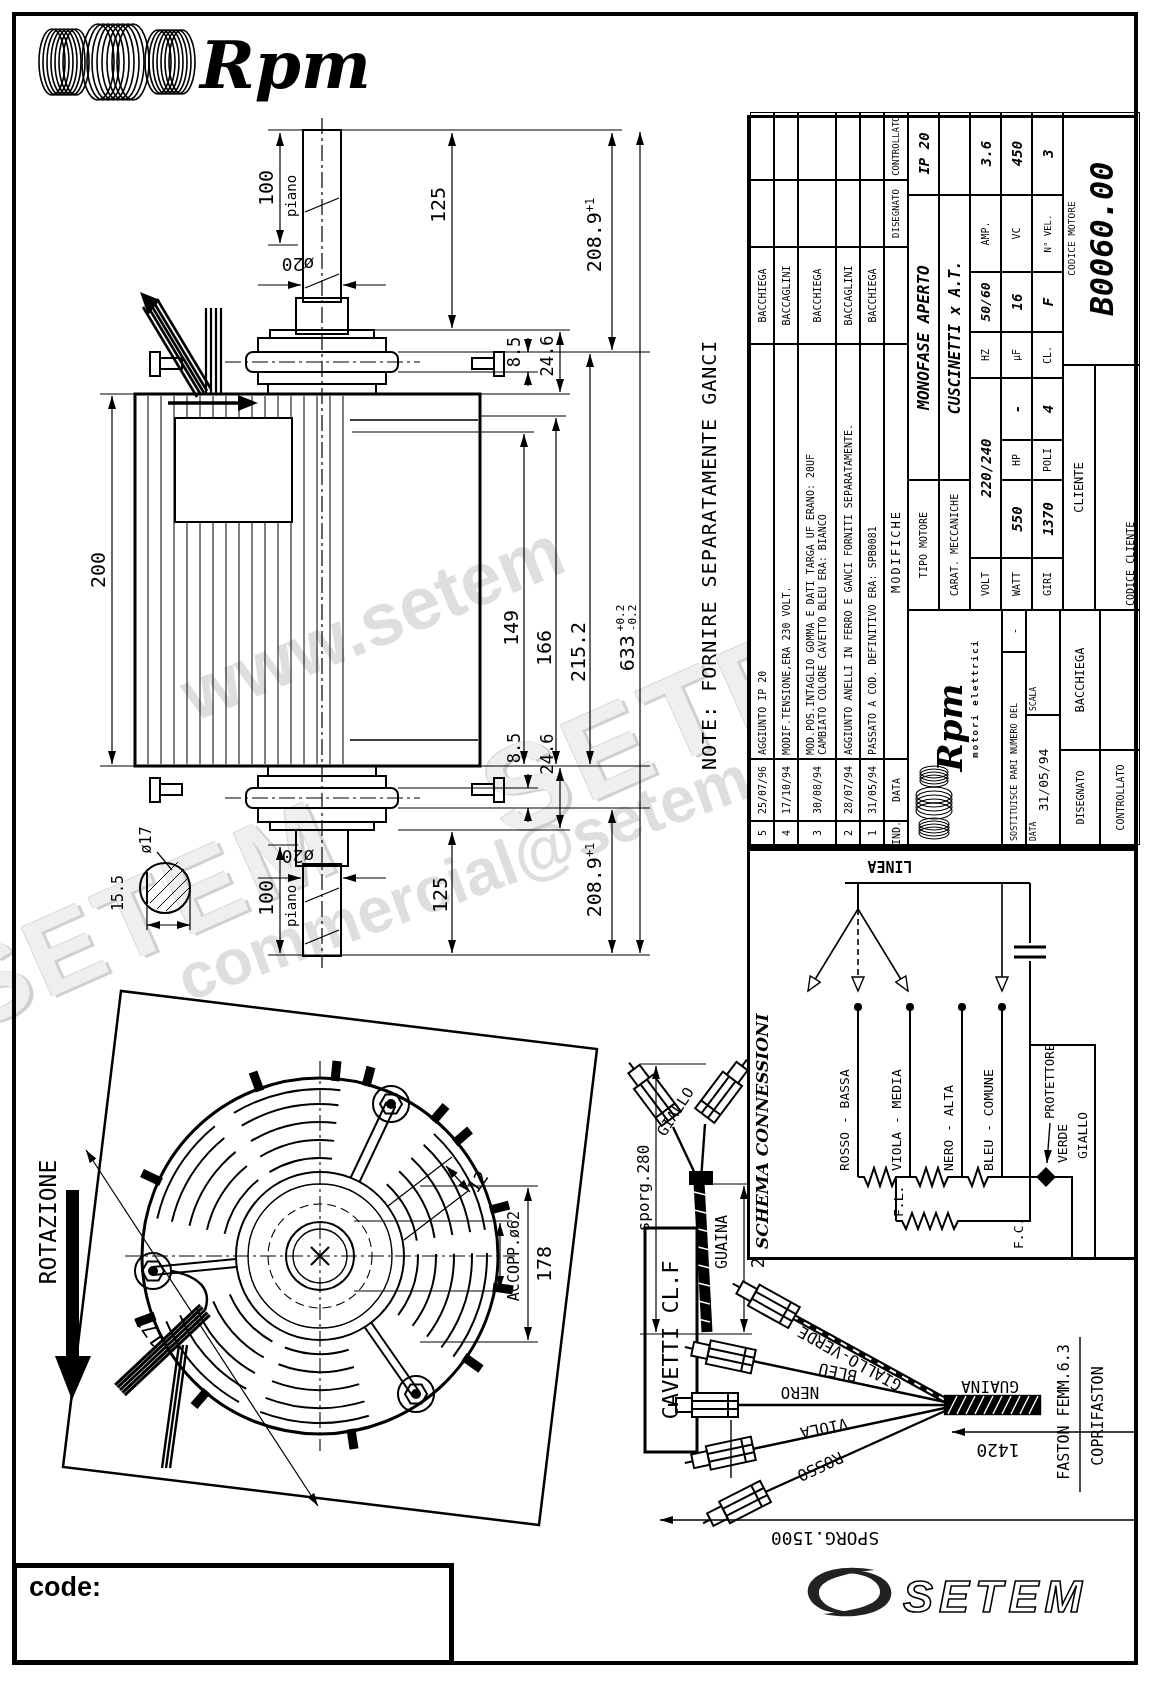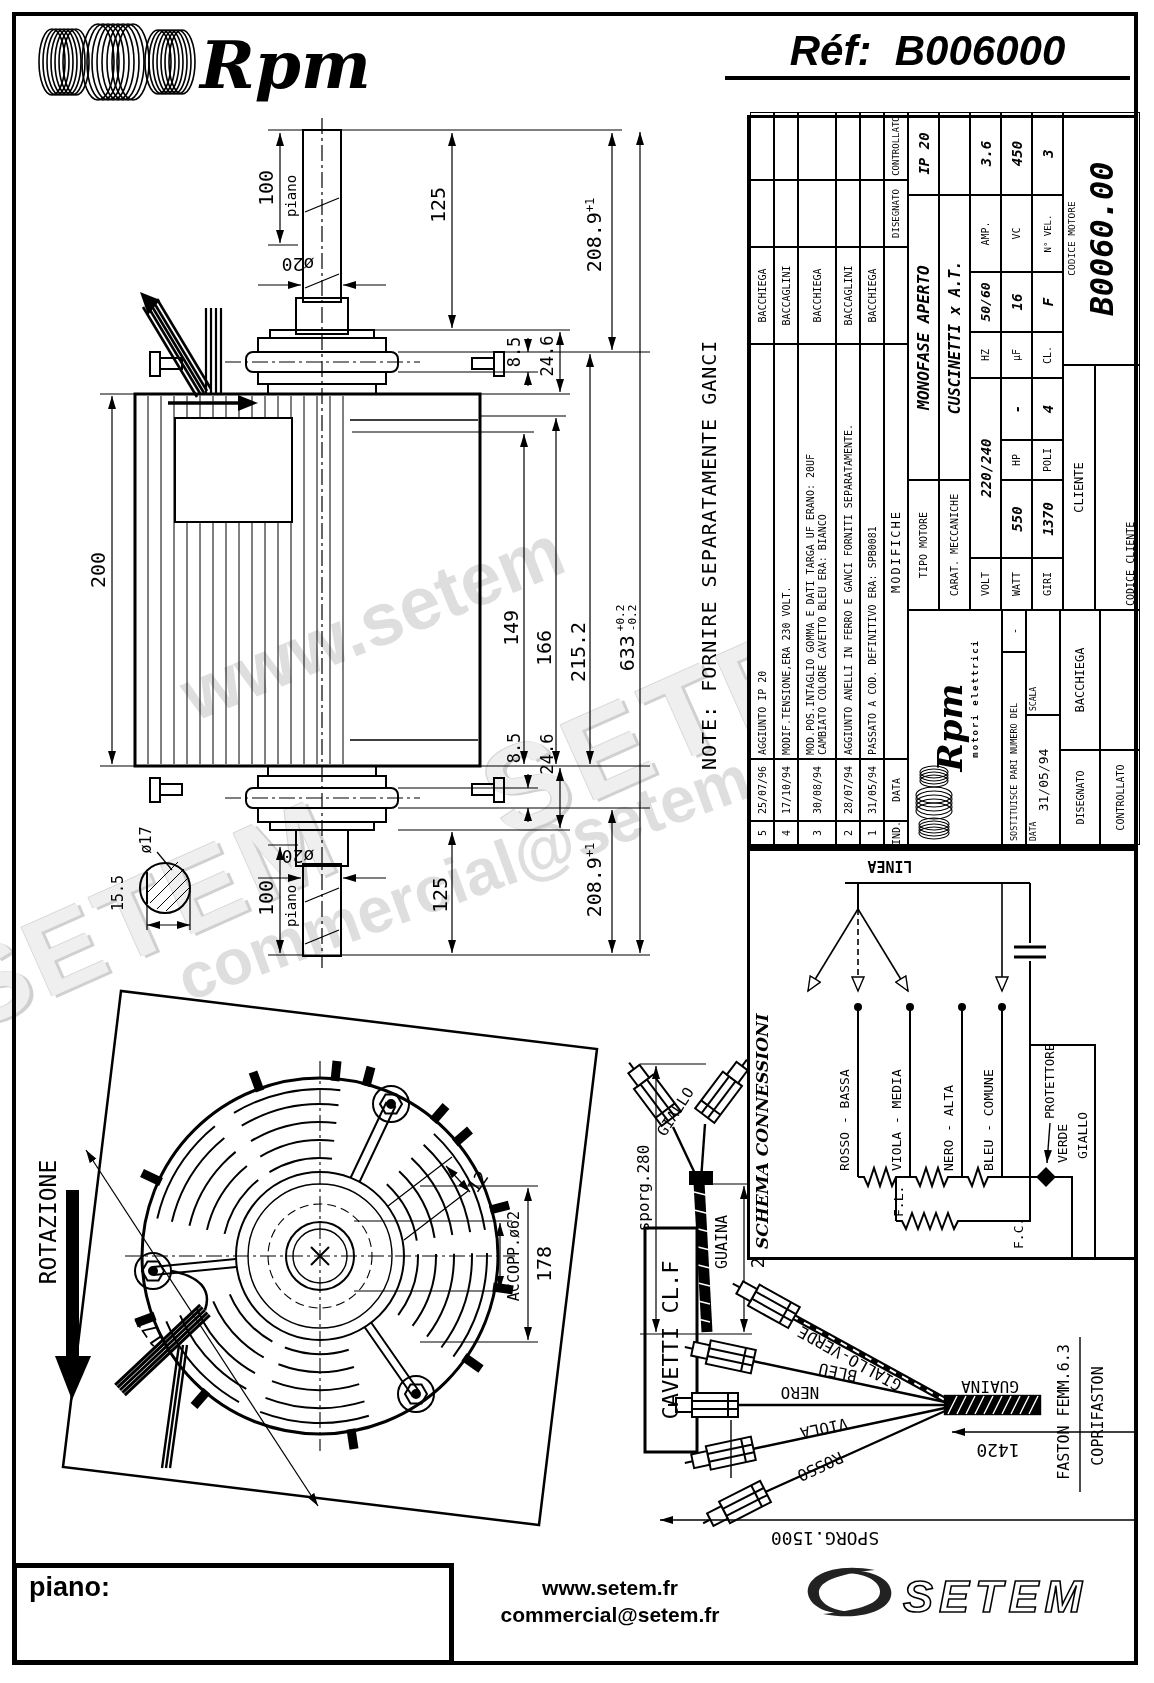--- a/index.html
+++ b/index.html
@@ -257,23 +257,20 @@
       <line x1="660" y1="1520" x2="1135" y2="1520" stroke-width="1.3" marker-start="url(#as)"></line>
     </g>
 
     <g transform="translate(795,1562)">
       <path d="M80,8 C38,0 10,14 13,32 C16,49 46,57 74,48 C50,53 26,46 24,32 C22,17 52,11 80,8 Z" fill="#222"></path>
       <path d="M28,52 C70,60 100,46 96,28 C93,12 62,4 36,12 C60,8 84,15 85,29 C86,44 56,49 28,52 Z" fill="#222"></path>
       <text x="108" y="50" font-size="45" font-style="italic" font-weight="bold" fill="#fff" stroke="#000" stroke-width="1.6" letter-spacing="6" font-family="'Liberation Sans',sans-serif">SETEM</text>
     </g>
   </svg>
 
-  <div class="lb" style="left:725px;top:30px;width:405px;font-family:'Liberation Sans',sans-serif;font-size:42px;font-weight:bold;font-style:italic;border-bottom:4px solid #000;padding-bottom:4px;text-align:center;">
-    <span>Réf:</span>&nbsp;&nbsp;<span>B006000</span>
-  </div>
 
   <div class="rot" style="left:697px;top:300px;width:470px;height:28px;transform:rotate(-90deg) translateX(-470px);background:transparent;font-size:20px;letter-spacing:1px;">NOTE: FORNIRE SEPARATAMENTE GANCI</div>
 
   <div class="lb" style="left:266px;top:188px;transform:translate(-50%,-50%) rotate(-90deg);">100</div>
   <div class="lb" style="left:291px;top:196px;font-size:14px;transform:translate(-50%,-50%) rotate(-90deg);">piano</div>
   <div class="lb" style="left:438px;top:205px;transform:translate(-50%,-50%) rotate(-90deg);">125</div>
   <div class="lb" style="left:594px;top:235px;transform:translate(-50%,-50%) rotate(-90deg);">
     <span>208.9</span><sup style="font-size:12px;">+1</sup></div>
   <div class="lb" style="left:298px;top:264px;font-size:18px;transform:translate(-50%,-50%) rotate(180deg);">ø20</div>
   <div class="lb" style="left:514px;top:352px;font-size:17px;transform:translate(-50%,-50%) rotate(-90deg);">8.5</div>
@@ -504,19 +501,15 @@
         <div class="c l" style="flex:1;align-items:flex-end;padding-bottom:3px;">CODICE CLIENTE</div>
       </div>
       <div class="c" style="flex:1;flex-direction:column;justify-content:flex-start;">
         <span style="font-size:9.5px;margin-top:2px;">CODICE MOTORE</span>
         <span class="ib" style="font-size:32px;margin-top:6px;">B0060.00</span>
       </div>
     </div>
   </div>
 
   <div class="codebox">
-    <div style="position:absolute;left:12px;top:4px;font-size:27px;font-weight:bold;">piano:</div>
-  </div>
-  <div class="ftr" style="left:460px;top:1574px;width:300px;text-align:center;font-size:21px;font-weight:bold;line-height:1.3;">
-    <div>www.setem.fr</div>
-    <div>commercial@setem.fr</div>
+    <div style="position:absolute;left:12px;top:4px;font-size:27px;font-weight:bold;">code:</div>
   </div>
 </div>
 
 </body></html>

